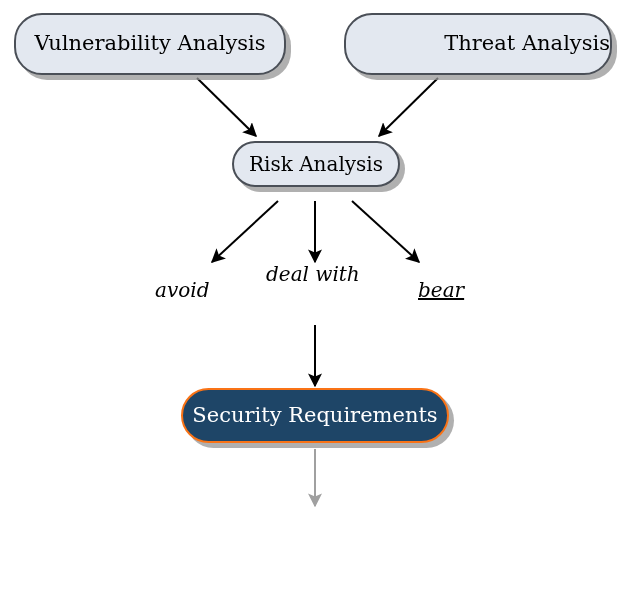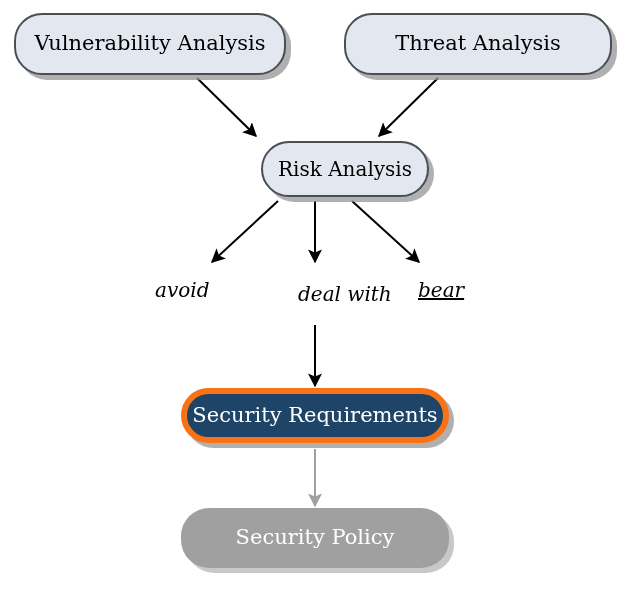--- a/index.html
+++ b/index.html
@@ -27,21 +27,21 @@
     border-radius: 28px;
   }
   .node-light {
     background: #e3e8f0;
     border: 2px solid #4a4f57;
     color: #000000;
     box-shadow: 5px 5px 0 0 rgba(150,150,150,0.75);
   }
   .node-dark {
     background: #1e4567;
-    border: 6px solid #f97316;
+    border: 2px solid #f97316;
     color: #ffffff;
     box-shadow: 5px 5px 0 0 rgba(150,150,150,0.75);
   }
   .node-gray {
     background: #a0a0a0;
     border: none;
     color: #ffffff;
     box-shadow: 5px 5px 0 0 rgba(190,190,190,0.85);
   }
   .opt-label {
@@ -88,41 +88,38 @@
 
     <line x1="315" y1="325" x2="315" y2="386" stroke="#000000" stroke-width="2" marker-end="url(#arrow-black)"></line>
 
     <line x1="315" y1="449" x2="315" y2="506" stroke="#a0a0a0" stroke-width="2" marker-end="url(#arrow-gray)"></line>
   </svg>
 
   <div class="node node-light" style="left:14px; top:13px; width:272px; height:62px; font-size:21px;">
     <span>Vulnerability Analysis</span>
   </div>
 
-  <div class="node node-light" style="left:344px; top:13px; width:268px; height:62px; font-size:21px;">
+  <div class="node node-light" style="left:344px; top:13px; width:268px; height:62px; font-size:21px;justify-content:flex-end;">
     <span>Threat Analysis</span>
   </div>
 
-  <div class="node node-light" style="left:232px; top:141px; width:168px; height:56px; font-size:20px;margin-left:29px;">
+  <div class="node node-light" style="left:232px; top:141px; width:168px; height:46px; font-size:20px;">
     <span>Risk Analysis</span>
   </div>
 
   <div class="opt-label" style="left:155px; top:278px; width:60px;">
     <span>avoid</span>
   </div>
 
-  <div class="opt-label" style="left:266px; top:282px; width:98px;margin-left:32px;">
+  <div class="opt-label" style="left:266px; top:262px; width:98px;">
     <span>deal with</span>
   </div>
 
   <div class="opt-label" style="left:418px; top:278px; width:52px;text-decoration:underline;">
     <span>bear</span>
   </div>
 
   <div class="node node-dark" style="left:181px; top:388px; width:268px; height:55px; font-size:21px;">
     <span>Security Requirements</span>
   </div>
 
-  <div class="node node-gray" style="left:181px; top:508px; width:268px; height:60px; font-size:21px;">
-    <span>Security Policy</span>
-  </div>
 
 </div>
 
 </body></html>

